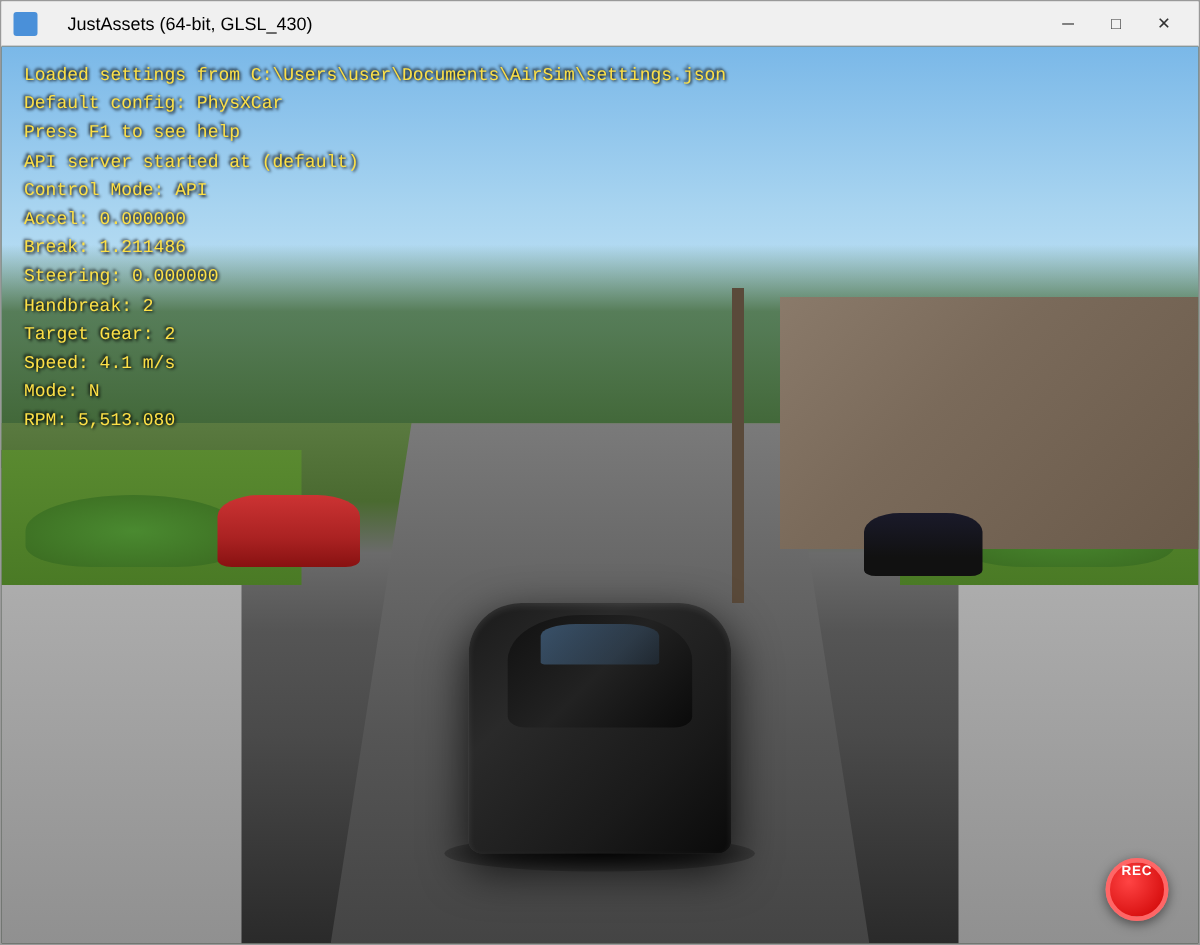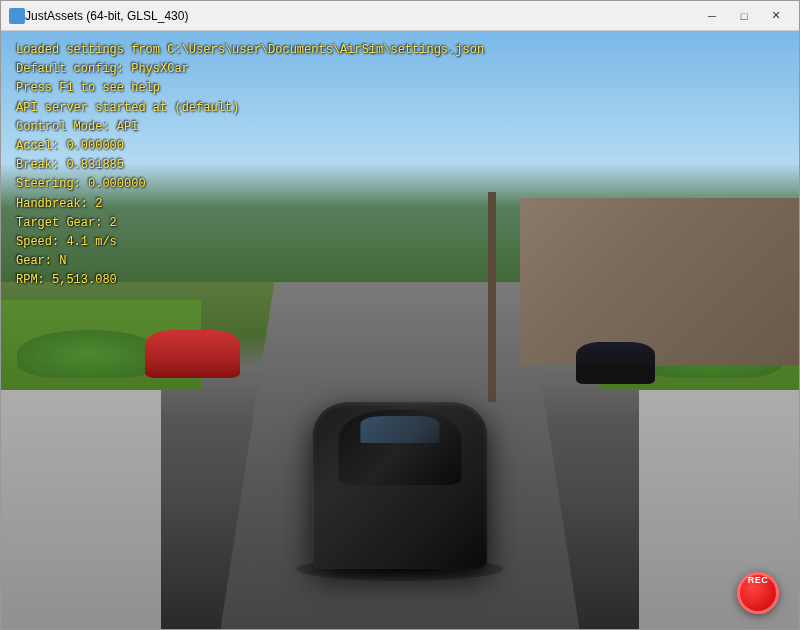--- a/index.html
+++ b/index.html
@@ -29,21 +29,21 @@
       align-items: center;
       justify-content: space-between;
       padding: 0 8px;
       border-bottom: 1px solid #ccc;
       flex-shrink: 0;
     }
 
     .titlebar-left {
       display: flex;
       align-items: center;
-      gap: 0;
+      gap: 20px;
     }
 
     .titlebar-icon {
       width: 16px;
       height: 16px;
       background: #4a90d9;
       border-radius: 2px;
     }
 
     .titlebar-title {
@@ -402,26 +402,26 @@
         </div>
       </div>
 
       <div class="hud">
         <span class="hud-line">Loaded settings from C:\Users\user\Documents\AirSim\settings.json</span>
         <span class="hud-line">Default config: PhysXCar</span>
         <span class="hud-line">Press F1 to see help</span>
         <span class="hud-line">API server started at (default)</span>
         <span class="hud-line">Control Mode: API</span>
         <span class="hud-line">Accel: 0.000000</span>
-        <span class="hud-line">Break: 0.831885</span>
+        <span class="hud-line">Break: 1.211486</span>
         <span class="hud-line">Steering: 0.000000</span>
         <span class="hud-line">Handbreak: 2</span>
         <span class="hud-line">Target Gear: 2</span>
         <span class="hud-line">Speed: 4.1 m/s</span>
-        <span class="hud-line">Gear: N</span>
+        <span class="hud-line">Mode: N</span>
         <span class="hud-line">RPM: 5,513.080</span>
       </div>
 
       <div class="rec-button">
         <span class="rec-text">REC</span>
       </div>
 
     </div>
   </div>
 </div>

